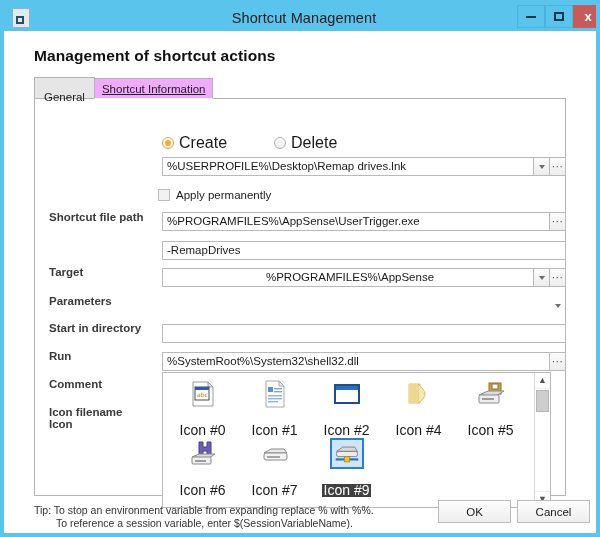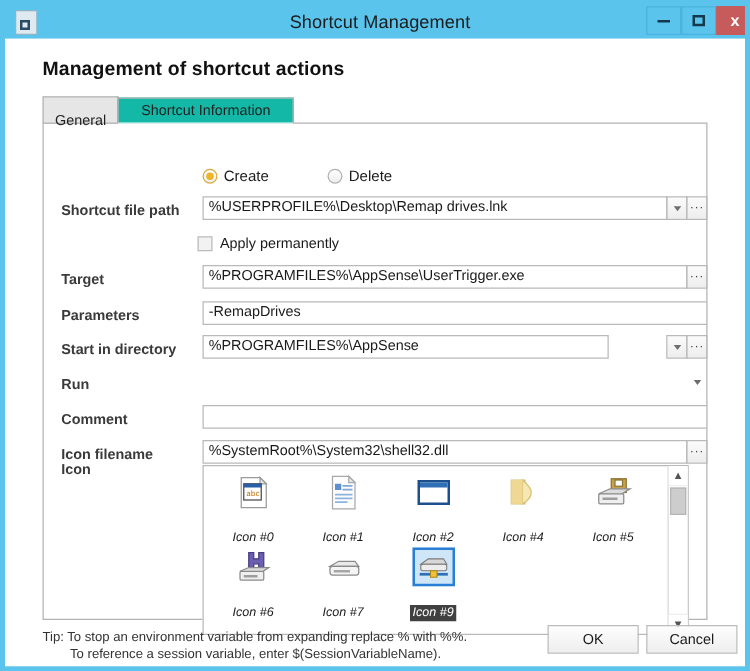--- a/index.html
+++ b/index.html
@@ -133,45 +133,46 @@
     height: 19px;
     line-height: 19px;
     padding: 10px 9px;
     font-size: 11.5px;
     color: #222222;
     border: 1px solid #b3b3b3;
     background: #e6e6e6;
     box-sizing: border-box;
   }
   .tab.active {
-    background: #14b8a6;
+    background: #f0abfc;
     border-bottom: 1px solid #ffffff;
     height: 21px;
     line-height: 21px;
     margin-left: -1px;
-    padding: 0 18px;
+    padding: 0 7px;
+    text-decoration: underline;
   }
   #tabpanel {
     position: absolute;
     left: 30px;
     top: 67px;
     width: 532px;
     height: 398px;
     border: 1px solid #b3b3b3;
     background: #ffffff;
     box-sizing: border-box;
   }
   
   #radio-row {
     position: absolute;
     left: 158px;
     top: 103px;
     display: flex;
     align-items: center;
-    font-size: 12px;
+    font-size: 16px;
     color: #1a1a1a;
   }
   .radio-item {
     display: flex;
     align-items: center;
   }
   .radio-item + .radio-item { margin-left: 47px; }
   .radio-dot {
     width: 12px;
     height: 12px;
@@ -192,20 +193,21 @@
     width: 6px; height: 6px;
     border-radius: 50%;
     background: #f0b429;
   }
   
   .flabel {
     position: absolute;
     font-size: 11.5px;
     font-weight: bold;
     color: #3a3a3a;
+    margin-top: 48px;
   }
   .finput {
     position: absolute;
     height: 19px;
     border: 1px solid #b9b9b9;
     background: #ffffff;
     box-sizing: border-box;
     font-size: 11.5px;
     color: #1a1a1a;
     line-height: 17px;
@@ -316,26 +318,25 @@
     align-items: center;
     justify-content: center;
     margin-top: 1px;
   }
   .icon-cell.selected .icon-box {
     border: 2px solid #2a7fd4;
     background: #cfe6f8;
     box-sizing: border-box;
   }
   .icon-label {
-    font-size: 10px;
+    font-size: 14px;
     color: #1a1a1a;
     margin-top: 15px;
     padding: 0 2px;
     line-height: 13px;
-    font-style: italic;
   }
   .icon-cell.selected .icon-label {
     background: #404040;
     color: #ffffff;
   }
   
   #tip {
     position: absolute;
     left: 30px;
     top: 473px;
@@ -416,21 +417,21 @@
     <div class="flabel" style="left:45px; top:187px;">Target</div>
     <div class="finput" style="left:158px; top:181px; width:388px;">%PROGRAMFILES%\AppSense\UserTrigger.exe</div>
     <div class="smallbtn" style="left:545px; top:181px;">
       <span class="dots">···</span>
     </div>
 
     <div class="flabel" style="left:45px; top:216px;">Parameters</div>
     <div class="finput" style="left:158px; top:210px; width:404px;">-RemapDrives</div>
 
     <div class="flabel" style="left:45px; top:243px;">Start in directory</div>
-    <div class="finput" style="left:158px; top:237px; width:325px;">%PROGRAMFILES%\AppSense</div>
+    <div class="finput" style="left:158px; top:237px; width:372px;text-align:center;">%PROGRAMFILES%\AppSense</div>
     <div class="smallbtn" style="left:529px; top:237px;">
       <span class="arrowglyph"></span>
     </div>
     <div class="smallbtn" style="left:545px; top:237px;">
       <span class="dots">···</span>
     </div>
 
     <div class="flabel" style="left:45px; top:271px;">Run</div>
     <div class="smallbtn" style="left:545px; top:265px; border:none; background:transparent;">
       <span class="arrowglyph"></span>

